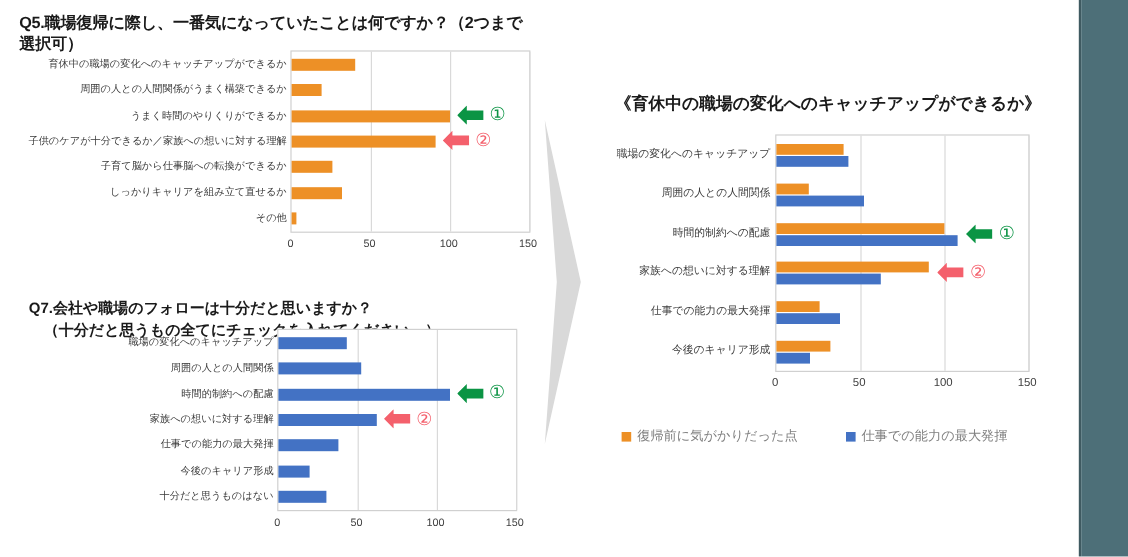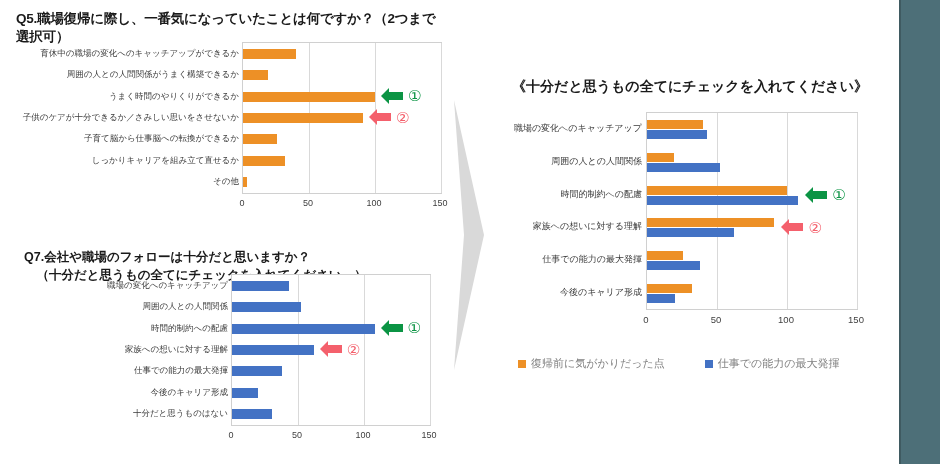--- a/index.html
+++ b/index.html
@@ -115,21 +115,21 @@
   </div>
 
   <div class="chart" id="chart-q5" style="left:16px; top:10px; width:430px; height:205px;">
     <div class="chart-title" style="font-size:13.5px; left:0; top:0; position:absolute; letter-spacing:-0.2px;">Q5.職場復帰に際し、一番気になっていたことは何ですか？（2つまで選択可）</div>
 
     <div class="plot-wrap" style="position:absolute; left:11px; top:32px; width:430px; height:170px;">
       <div class="cat-labels" id="q5-cats" style="left:0; width:212px; height:152px; font-size:8.5px;">
           <div class="cat-label" style="top: 10.7143px;">育休中の職場の変化へのキャッチアップができるか</div>
           <div class="cat-label" style="top: 32.1429px;">周囲の人との人間関係がうまく構築できるか</div>
           <div class="cat-label" style="top: 53.5714px;">うまく時間のやりくりができるか</div>
-          <div class="cat-label" style="top: 75px;">子供のケアが十分できるか／さみしい思いをさせないか</div>
+          <div class="cat-label" style="top: 75px;">子供のケアが十分できるか／家族への想いに対する理解</div>
           <div class="cat-label" style="top: 96.4286px;">子育て脳から仕事脳への転換ができるか</div>
           <div class="cat-label" style="top: 117.857px;">しっかりキャリアを組み立て直せるか</div>
           <div class="cat-label" style="top: 139.286px;">その他</div>
         </div>
       <div class="plot" id="q5-plot" style="left:215px; top:0; width:200px; height:152px;">
           <div class="gridline" style="left: 66px;"></div>
           <div class="gridline" style="left: 132px;"></div>
           <div class="gridline" style="left: 198px;"></div>
           <div class="bar orange" style="left: 0px; top: 5.71429px; height: 10px; width: 52.8px;"></div>
           <div class="bar orange" style="left: 0px; top: 27.1429px; height: 10px; width: 25.08px;"></div>
@@ -201,21 +201,21 @@
       <div class="xticks" id="q7-ticks" style="left:215px; top:156px; width:200px; height:14px; font-size:9px;">
           <div class="xtick" style="left: 0px;">0</div>
           <div class="xtick" style="left: 66px;">50</div>
           <div class="xtick" style="left: 132px;">100</div>
           <div class="xtick" style="left: 198px;">150</div>
         </div>
     </div>
   </div>
 
   <div class="chart" id="chart-combined" style="left:490px; top:78px; width:410px; height:300px;">
-    <div class="chart-title" style="font-size:14px; left:0; top:0; position:absolute; width:400px; text-align:center;">《十分だと思うもの全てにチェックを入れてください》</div>
+    <div class="chart-title" style="font-size:14px; left:0; top:0; position:absolute; width:400px; text-align:center;">《育休中の職場の変化へのキャッチアップができるか》</div>
 
     <div class="plot-wrap" style="position:absolute; left:0; top:34px; width:410px; height:230px;">
       <div class="cat-labels" id="cb-cats" style="left:0; width:152px; height:198px; font-size:9px;">
           <div class="cat-label" style="top: 16.3333px;">職場の変化へのキャッチアップ</div>
           <div class="cat-label" style="top: 49px;">周囲の人との人間関係</div>
           <div class="cat-label" style="top: 81.6667px;">時間的制約への配慮</div>
           <div class="cat-label" style="top: 114.333px;">家族への想いに対する理解</div>
           <div class="cat-label" style="top: 147px;">仕事での能力の最大発揮</div>
           <div class="cat-label" style="top: 179.667px;">今後のキャリア形成</div>
         </div>

